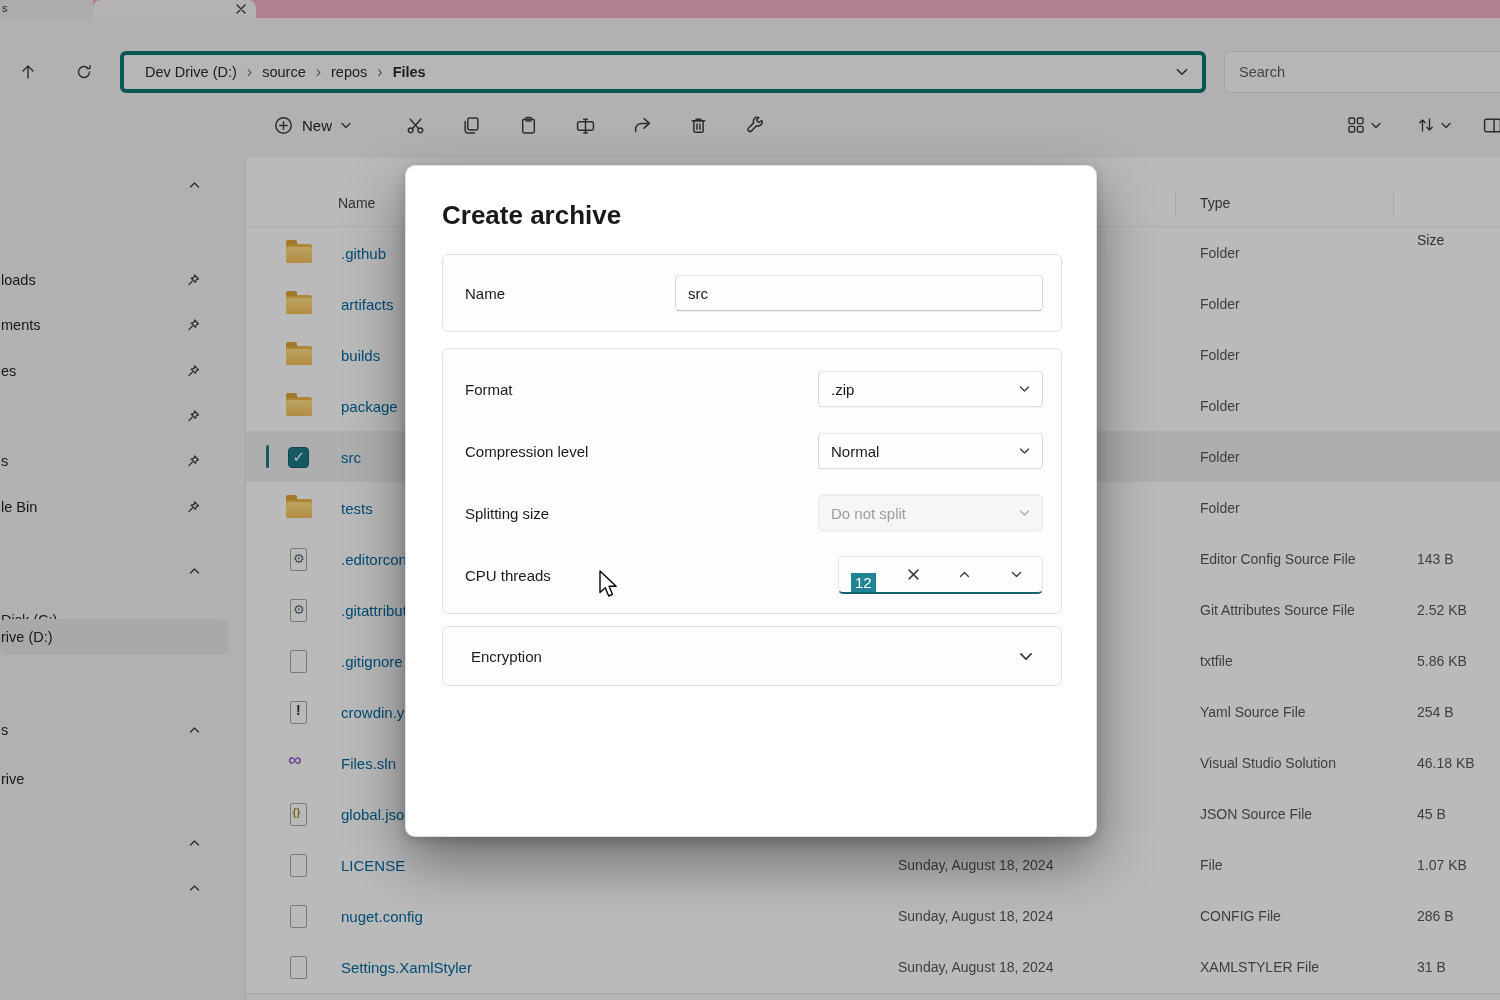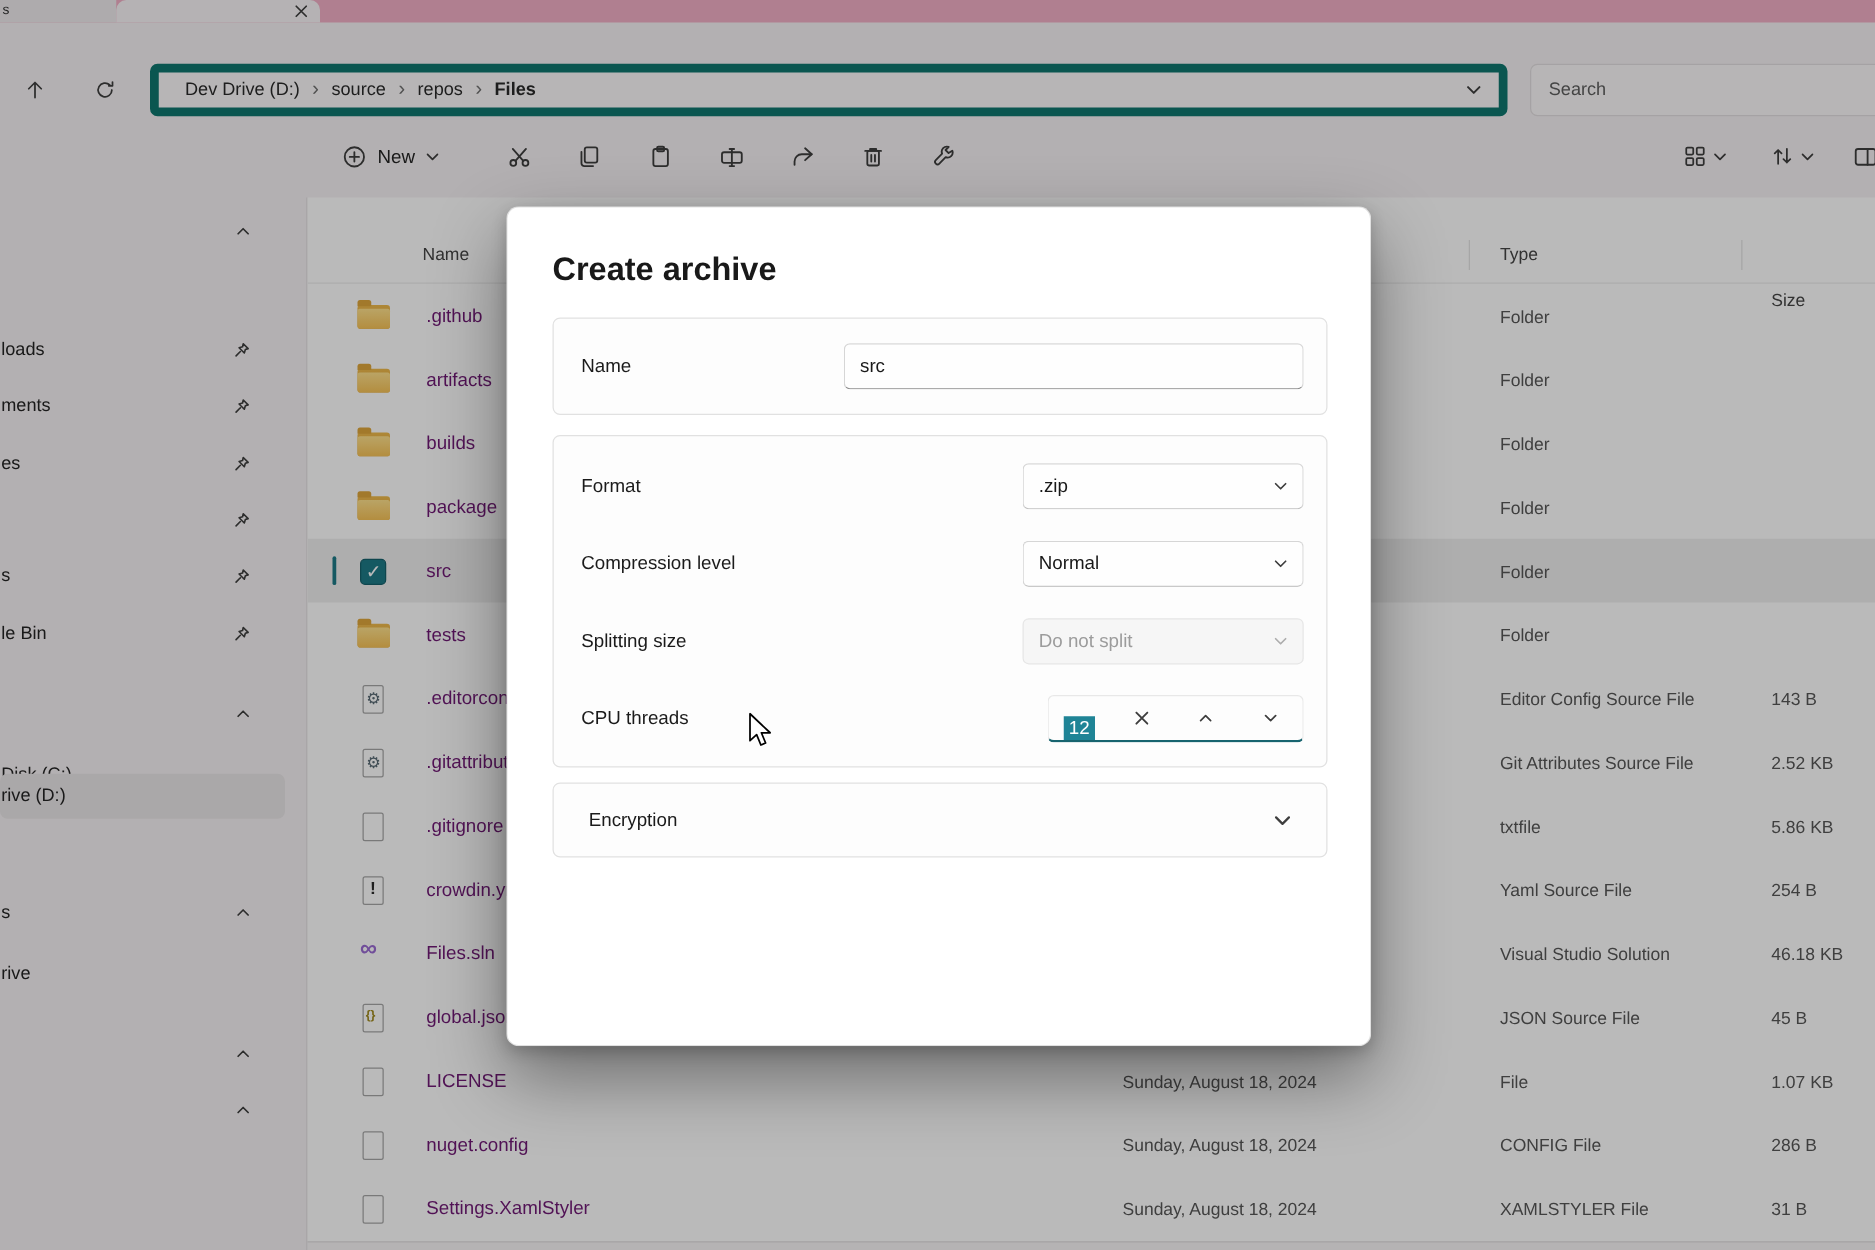--- a/index.html
+++ b/index.html
@@ -16,21 +16,21 @@
   .tab-inactive{position:absolute;left:0;top:0;width:93px;height:18px;background:#EFEBED;}
   .tab-clip{position:absolute;left:2px;top:2px;font-size:11px;color:#333;}
   .tab-active{position:absolute;left:93px;top:0;width:163px;height:18px;background:#F8F5F7;border-radius:8px 8px 0 0;}
   .tab-close{position:absolute;right:10px;top:4px;width:10px;height:10px;cursor:default;}
 
   
   .navbar{position:absolute;top:18px;left:0;right:0;height:74px;}
   .navbtn{position:absolute;top:36px;width:36px;height:36px;border-radius:5px;
           display:flex;align-items:center;justify-content:center;}
   .crumbbar{position:absolute;left:120px;top:33px;width:1086px;height:42px;background:#FBF9FA;
-            border:7px solid #0f766e;border-radius:6px;display:flex;align-items:center;padding:0 14px;
+            border:4px solid #0f766e;border-radius:6px;display:flex;align-items:center;padding:0 14px;
             font-size:14.5px;color:#2A2A2A;}
   .crumb{padding:3px 7px;border-radius:4px;white-space:nowrap;}
   .crumb.last{font-weight:700;}
   .crumb-sep{color:#6F6F6F;margin:0 3px;font-size:16px;line-height:1;}
   .crumb-chevron{margin-left:auto;display:flex;align-items:center;}
   .searchbar{position:absolute;left:1224px;top:33px;width:300px;height:42px;background:#FBF9FA;
              border:1px solid #E3DFE1;border-radius:6px;padding:0 14px;font-size:14.5px;color:#2A2A2A;}
   .searchbar::placeholder{color:#5E5E5E;opacity:1;}
 
   
@@ -56,21 +56,21 @@
   .lheader{position:absolute;top:22px;left:0;right:0;height:47px;border-bottom:1px solid #EDEDED;
            font-size:14px;color:#454545;}
   .lheader span{position:absolute;top:50%;transform:translateY(-50%);}
   .h-name{left:92px;} .h-type{left:954px;} .h-size{left:1171px;margin-top:37px;}
   .vsep{position:absolute;top:12px;width:1px;height:24px;background:#E4E4E4;}
 
   .rows{position:absolute;top:69px;left:0;right:0;}
   .frow{position:relative;height:51px;width:100%;}
   .frow.sel{background:#EFEFEF;}
   .frow.sel::before{content:"";position:absolute;left:20px;top:14px;width:3px;height:23px;background:#1E7A87;border-radius:2px;}
-  .fname{position:absolute;left:95px;top:50%;transform:translateY(-50%);font-size:15px;color:#701a75;white-space:nowrap;}
+  .fname{position:absolute;left:95px;top:50%;transform:translateY(-50%);font-size:15px;color:#0369a1;white-space:nowrap;}
   .fdate{position:absolute;left:652px;top:50%;transform:translateY(-50%);font-size:14px;color:#575757;white-space:nowrap;}
   .ftype{position:absolute;left:954px;top:50%;transform:translateY(-50%);font-size:14px;color:#575757;white-space:nowrap;}
   .fsize{position:absolute;left:1171px;top:50%;transform:translateY(-50%);font-size:14px;color:#575757;white-space:nowrap;}
 
   
   .fi{position:absolute;left:40px;top:50%;margin-top:-11px;width:26px;height:22px;}
   .fi.folder{margin-top:-9px;height:19px;border-radius:2.5px;background:linear-gradient(180deg,#EFBA4C,#DFA435);}
   .fi.folder::before{content:"";position:absolute;top:-3.5px;left:0;width:11px;height:5px;border-radius:2px 2px 0 0;background:#DFA63C;}
   .fi.folder::after{content:"";position:absolute;left:0;right:0;top:3.5px;bottom:0;border-radius:2px;
                     background:linear-gradient(180deg,#FFE18C,#F6C257);}

